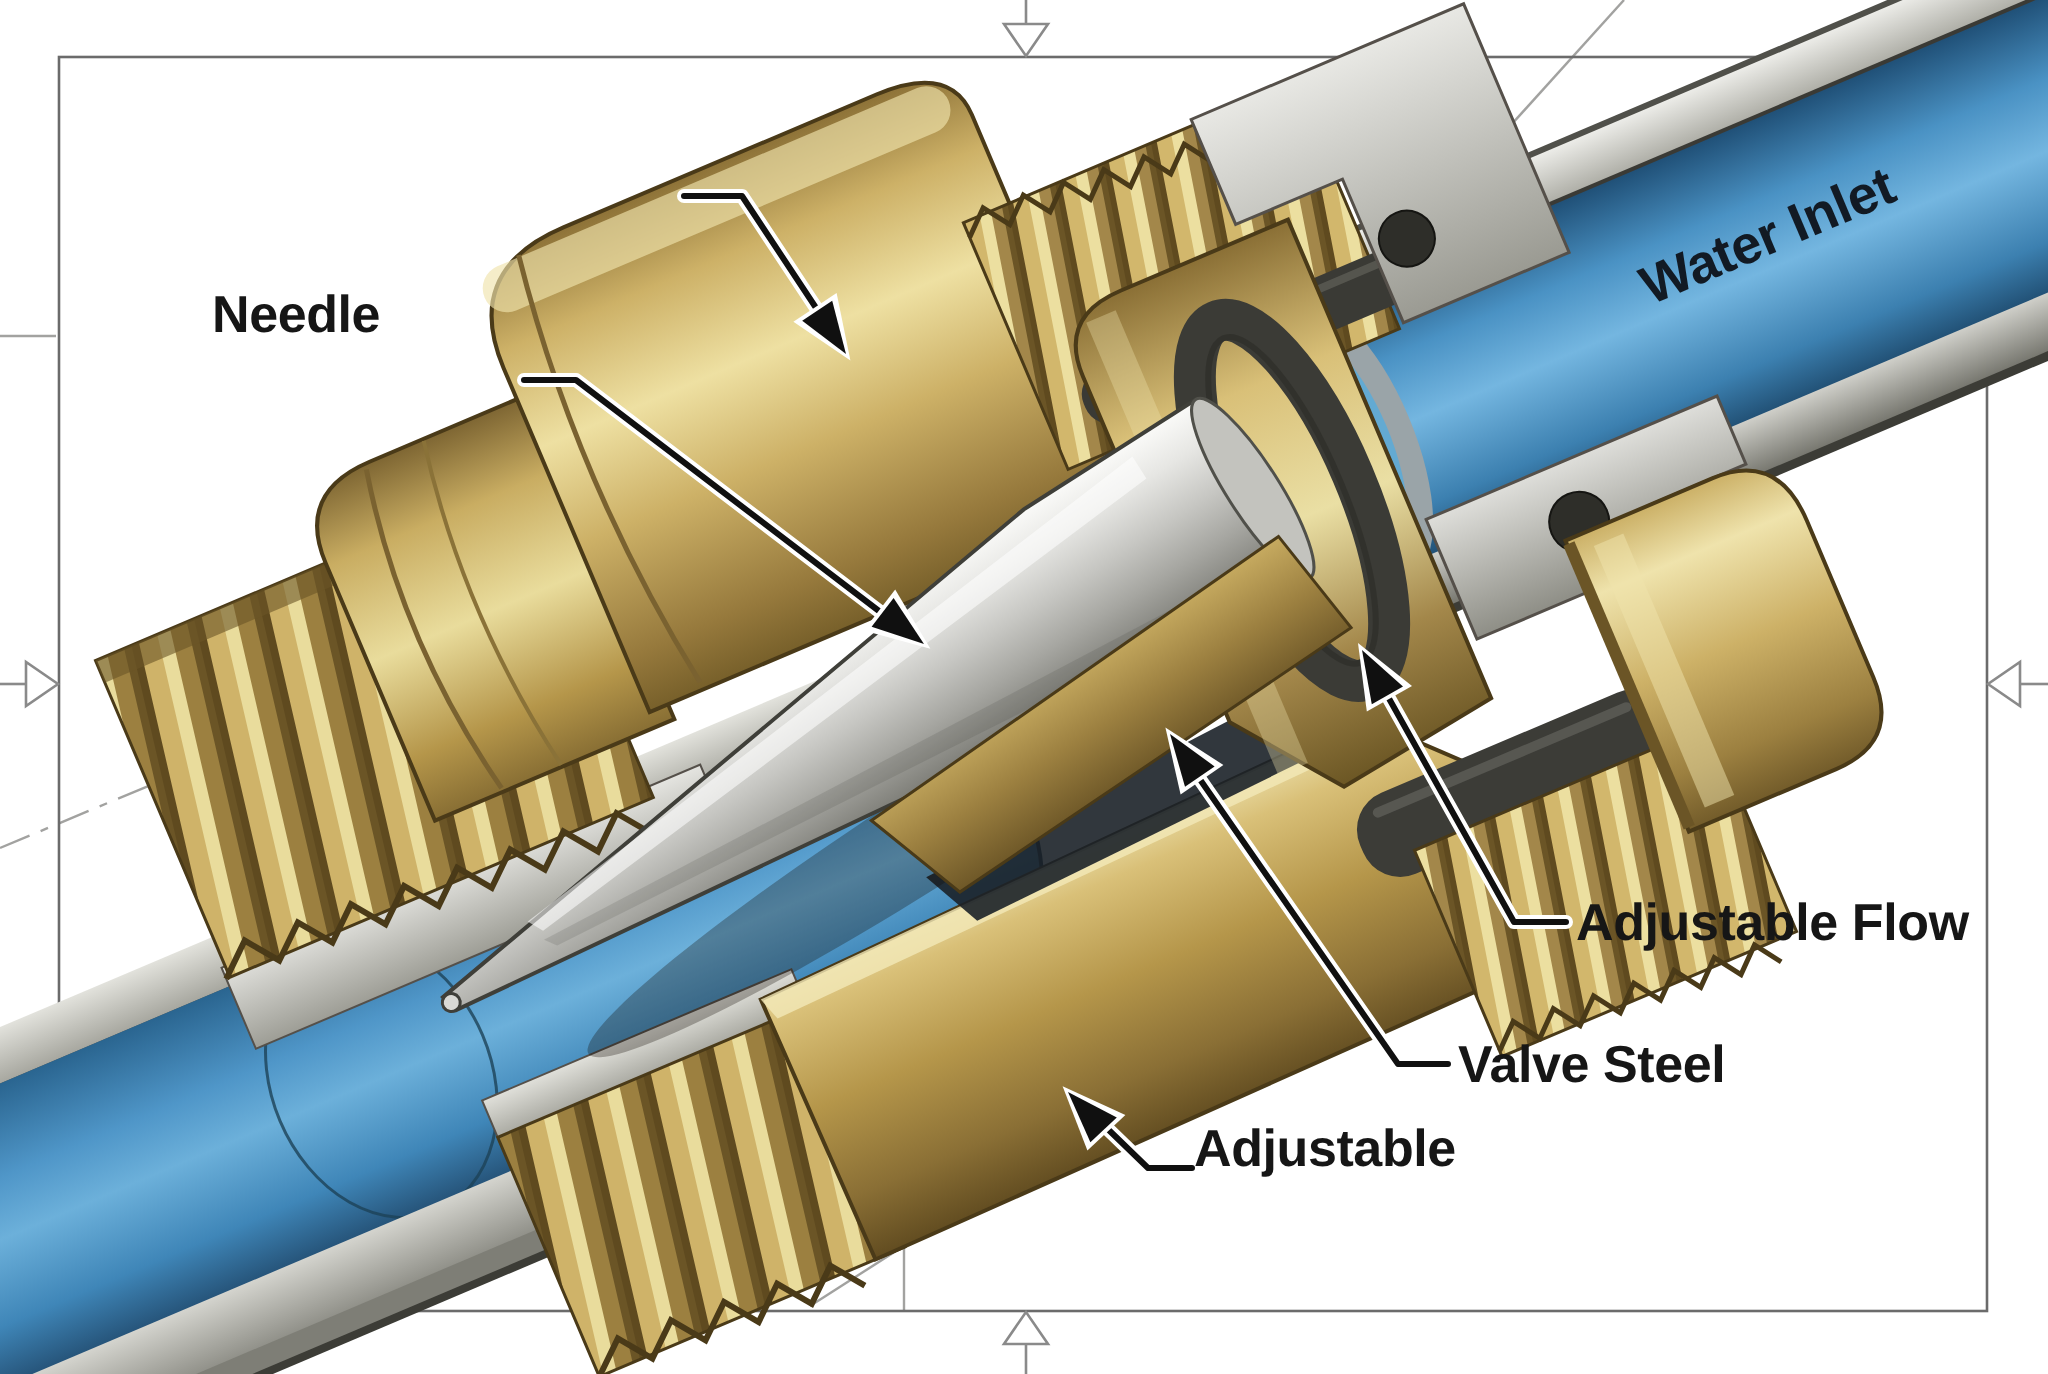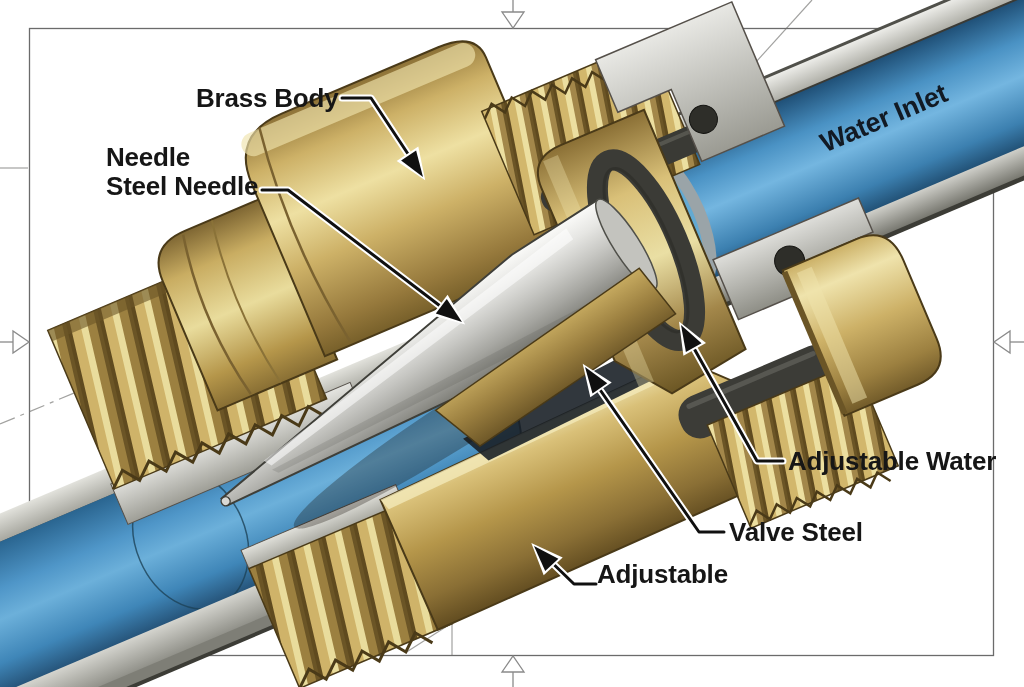--- a/index.html
+++ b/index.html
@@ -306,30 +306,28 @@
     </g>
     <g>
       <path d="M596,584 L574,584 L542,553" stroke="#ffffff" stroke-width="7"></path>
       <path d="M596,584 L574,584 L542,553" stroke="#101010" stroke-width="3"></path>
       <polygon points="531.3,543.1 562.7,557.5 543.7,575.3" fill="#ffffff"></polygon>
       <polygon points="534,546 558.4,558.7 545.2,571.1" fill="#101010"></polygon>
     </g>
   </g>
 </svg>
 
-  <div class="callout" id="lbl-brass" style="left:196px;top:84px;">Brass Body</div>
 
   <div class="callout" style="left:106px;top:143px;">
     <span>Needle</span>
-    <span class="l2">Steel Needle</span>
   </div>
 
   <div class="callout" id="lbl-water" style="left:784px;top:104px;">Water Inlet</div>
 
-  <div class="callout" style="left:788px;top:447px;">Adjustable Water</div>
+  <div class="callout" style="left:788px;top:447px;">Adjustable Flow</div>
 
   <div class="callout" style="left:729px;top:518px;">Valve Steel</div>
 
   <div class="callout" style="left:597px;top:560px;">
     <span class="l2">Adjustable</span>
   </div>
 
 </div>
 
 </body></html>

